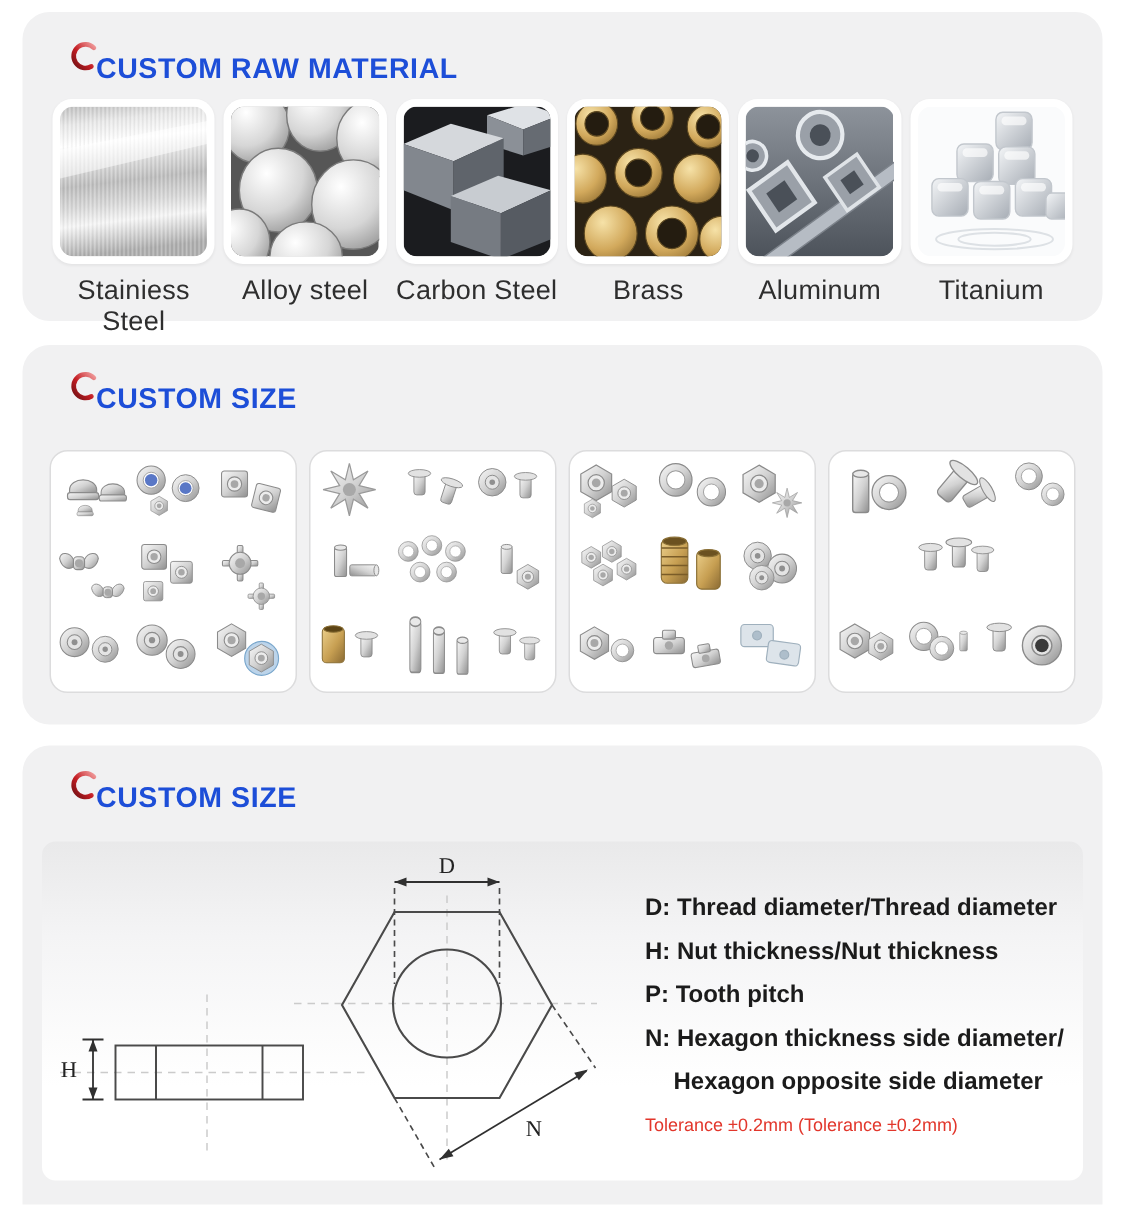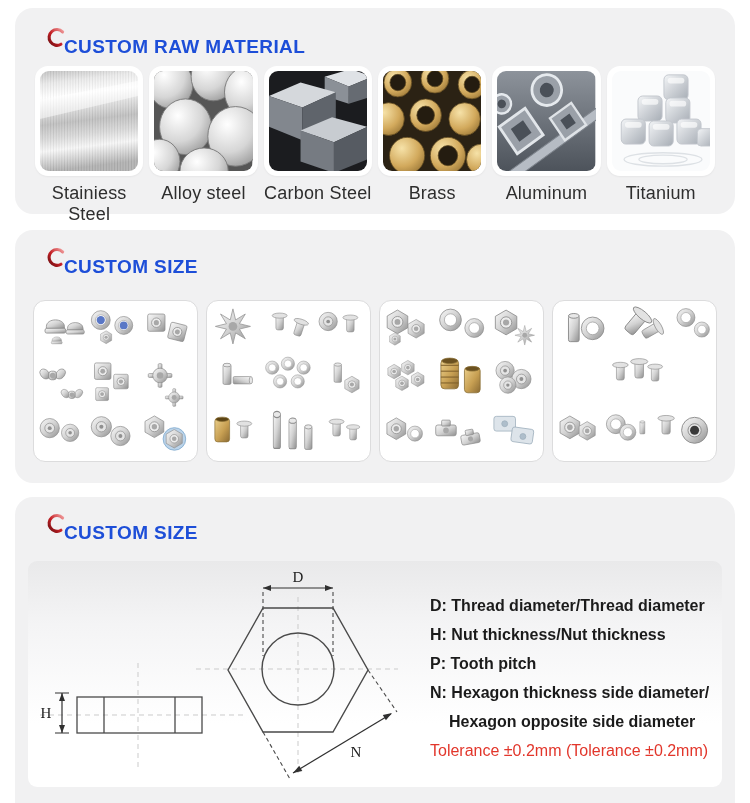--- a/index.html
+++ b/index.html
@@ -30,21 +30,21 @@
   .panel{flex:1;height:160px;background:#ffffff;border:1px solid #dcdcdd;border-radius:12px;overflow:hidden;}
   .panel svg{display:block;width:100%;height:100%;}
 
   
   .size-panel{position:absolute;top:64px;left:13px;right:13px;height:226px;border-radius:9px;
     background:linear-gradient(180deg,#e9e9ea 0%,#f4f4f5 28%,#ffffff 72%);}
   .size-panel > svg.drawing{position:absolute;left:0;top:0;width:694px;height:226px;}
   .legend{position:absolute;left:402px;top:30px;width:300px;}
   .legend .line{font-size:16px;font-weight:700;color:#1b1b1b;line-height:29px;white-space:nowrap;}
   .legend .line.indent{padding-left:19px;}
-  .legend .tolerance{font-size:16px;font-weight:500;line-height:29px;color:#e2362b;white-space:nowrap;}
+  .legend .tolerance{font-size:12px;font-weight:500;line-height:29px;color:#e2362b;white-space:nowrap;}
   .dim-label{font-family:"Liberation Serif",serif;font-size:15px;fill:#222;}
 </style>
 </head>
 <body>
 
 <svg width="0" height="0" style="position:absolute" aria-hidden="true">
   <defs>
     <linearGradient id="g-met" x1="0" y1="0" x2="1" y2="1">
       <stop offset="0" stop-color="#f8f8f8"></stop>
         <stop offset=".5" stop-color="#d2d2d2"></stop>

